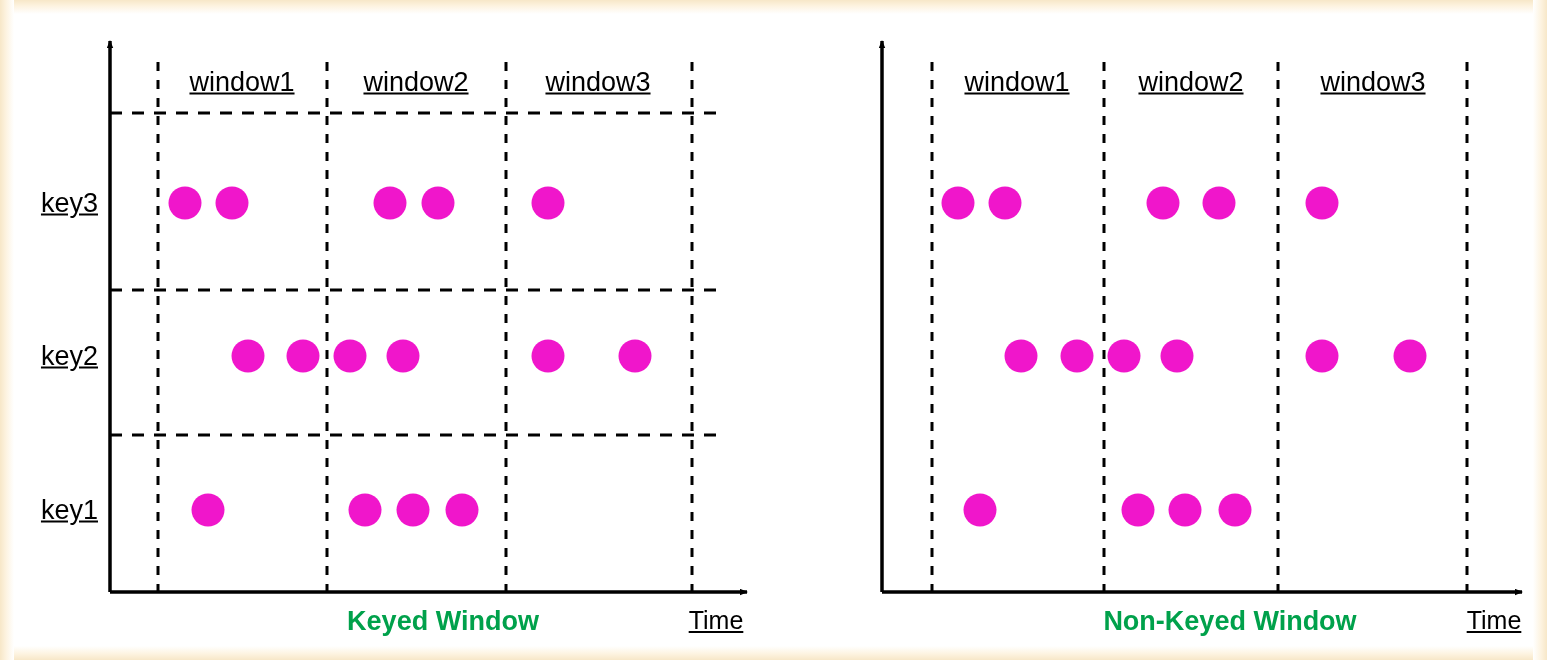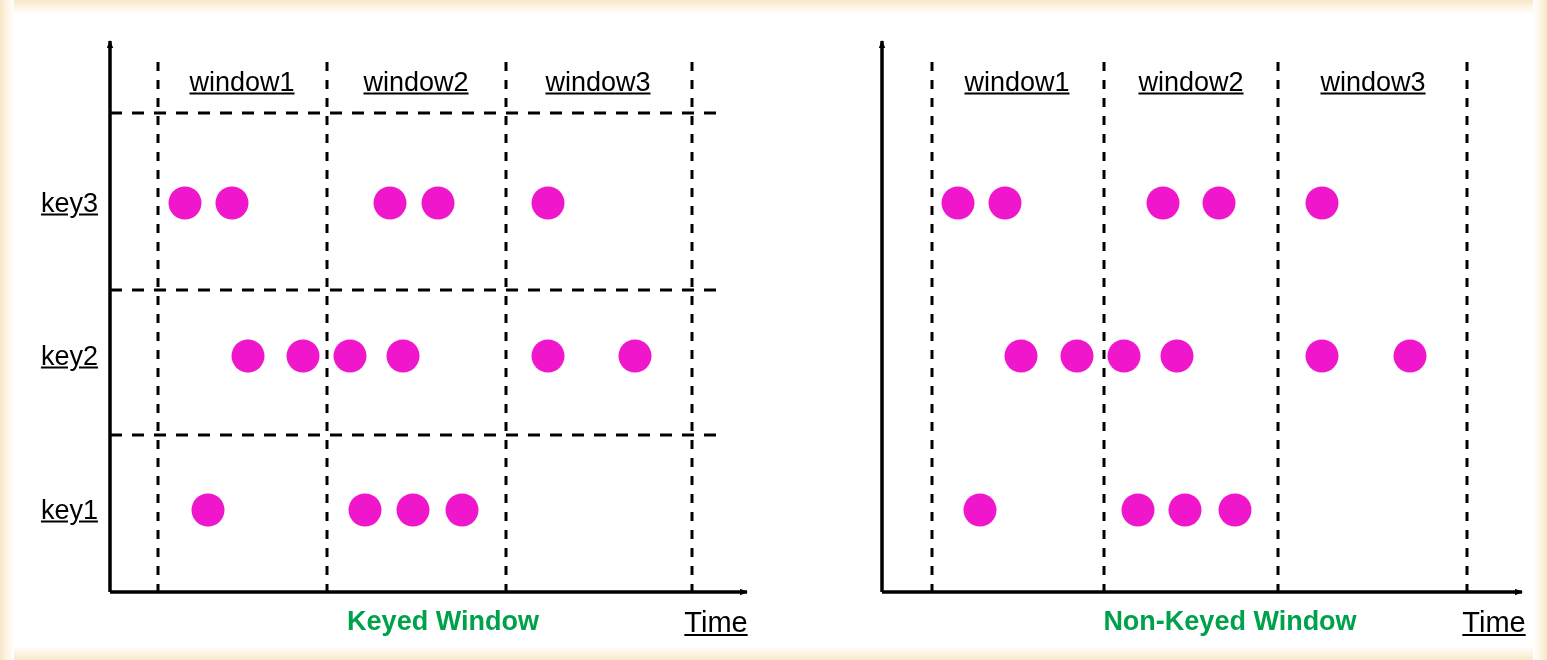--- a/index.html
+++ b/index.html
@@ -45,21 +45,21 @@
   .key-label {
     font-size: 27px;
     text-align: right;
     transform: translateY(-50%);
   }
   .window-label {
     font-size: 27px;
     transform: translate(-50%, -50%);
   }
   .time-label {
-    font-size: 29px;
+    font-size: 25px;
     transform: translateX(-50%);
     text-align: right;
   }
   .caption {
     position: absolute;
     font-size: 27px;
     font-weight: bold;
     color: #00A14B;
     white-space: nowrap;
     transform: translateX(-50%);

